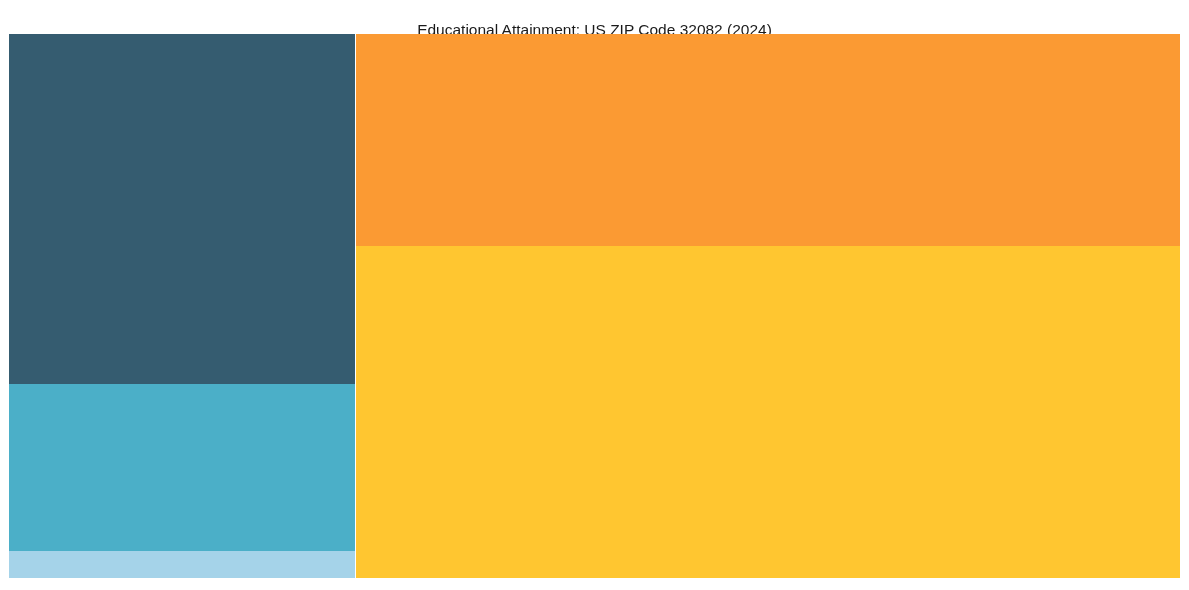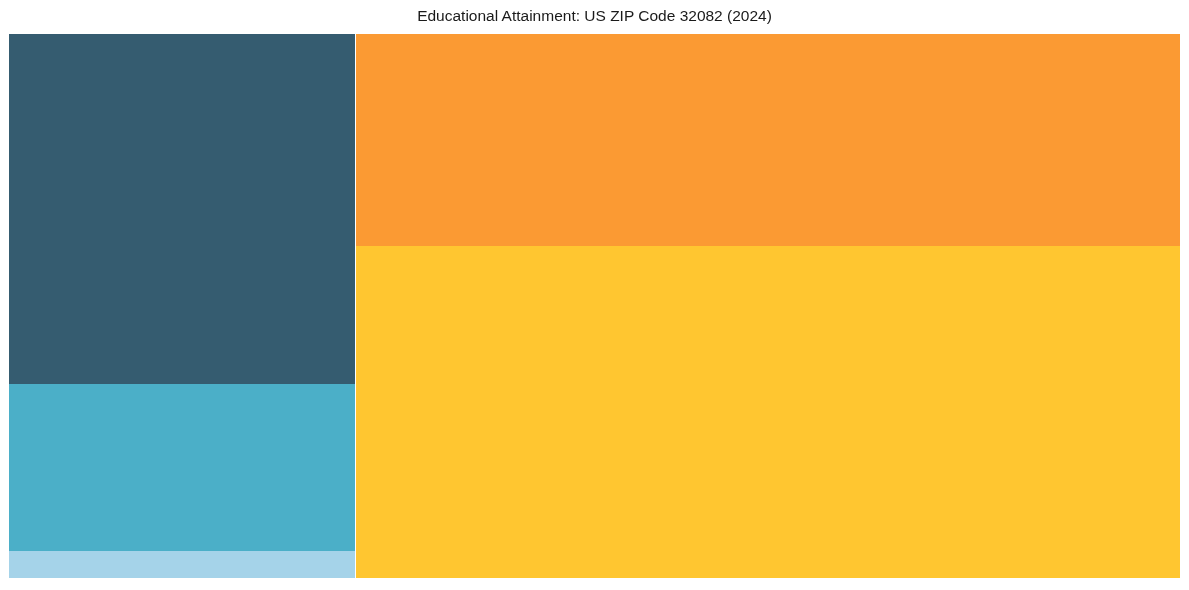--- a/index.html
+++ b/index.html
@@ -17,21 +17,21 @@
   #figure {
     position: relative;
     width: 1189px;
     height: 590px;
     background: #ffffff;
   }
 
   #chart-title {
     position: absolute;
     left: 0;
-    top: 6px;
+    top: 20px;
     width: 1189px;
     text-align: center;
     font-size: 15.5px;
     line-height: 19px;
     color: #1a1a1a;
     font-family: "Liberation Sans", sans-serif;
     white-space: nowrap;
   }
 
   

